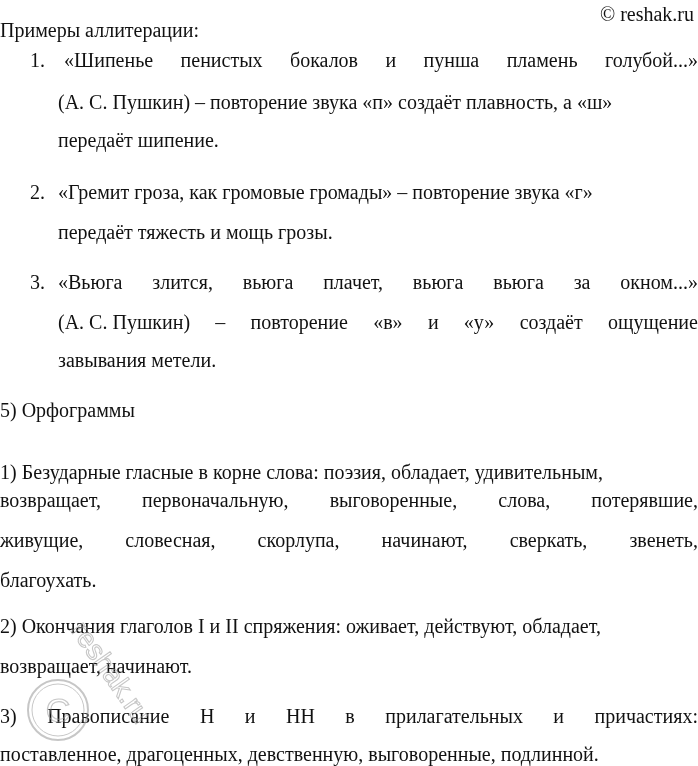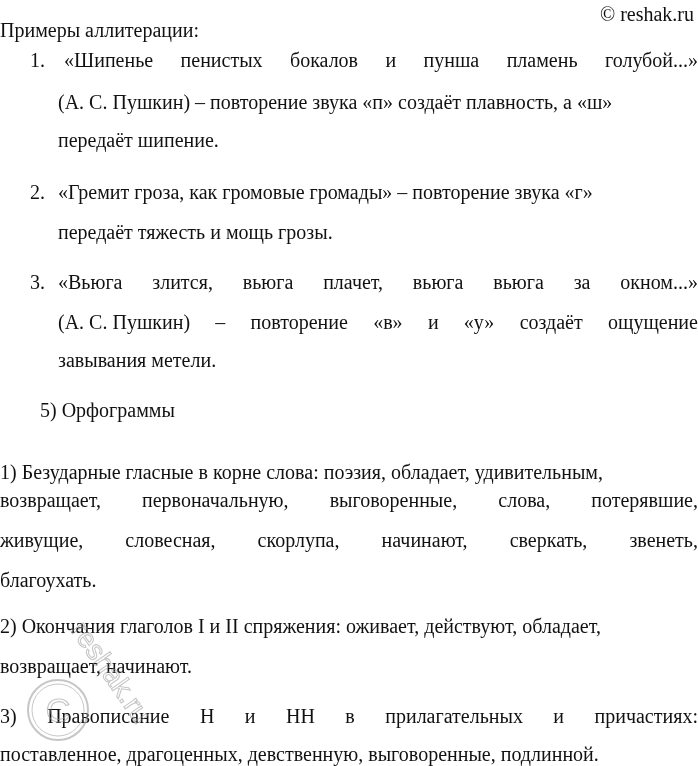--- a/index.html
+++ b/index.html
@@ -60,21 +60,21 @@
     <span>повторение</span>
     <span>«в»</span>
     <span>и</span>
     <span>«у»</span>
     <span>создаёт</span>
     <span>ощущение</span>
   </div>
   <div class="line" style="left:58px; top:348px;">завывания метели.</div>
 </div>
 
-<div class="line" style="left:0; top:398px;padding-left:40px;">
+<div class="line" style="left:0; top:398px;">
   <span>5)</span>
   <span class="bold">Орфограммы</span>
 </div>
 
 <div>
   <div class="line" style="left:0; top:460px;">1) Безударные гласные в корне слова: поэзия, обладает, удивительным,</div>
   <div class="line just" style="left:0; right:0; top:488px;">
     <span>возвращает,</span>
     <span>первоначальную,</span>
     <span>выговоренные,</span>

